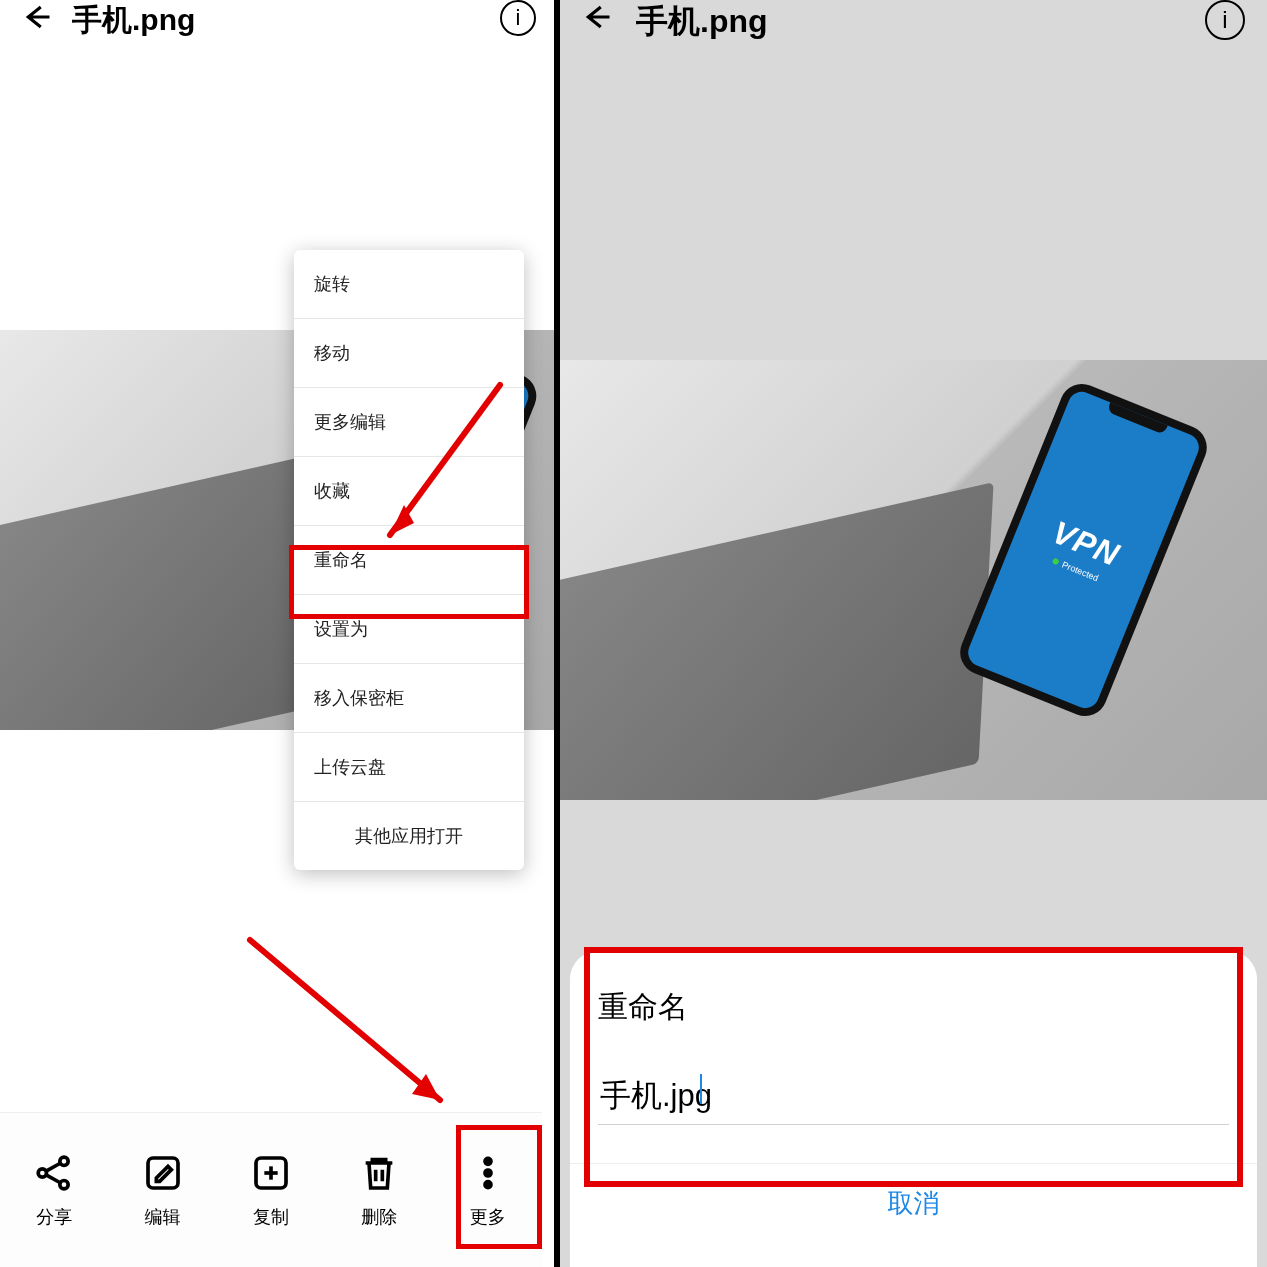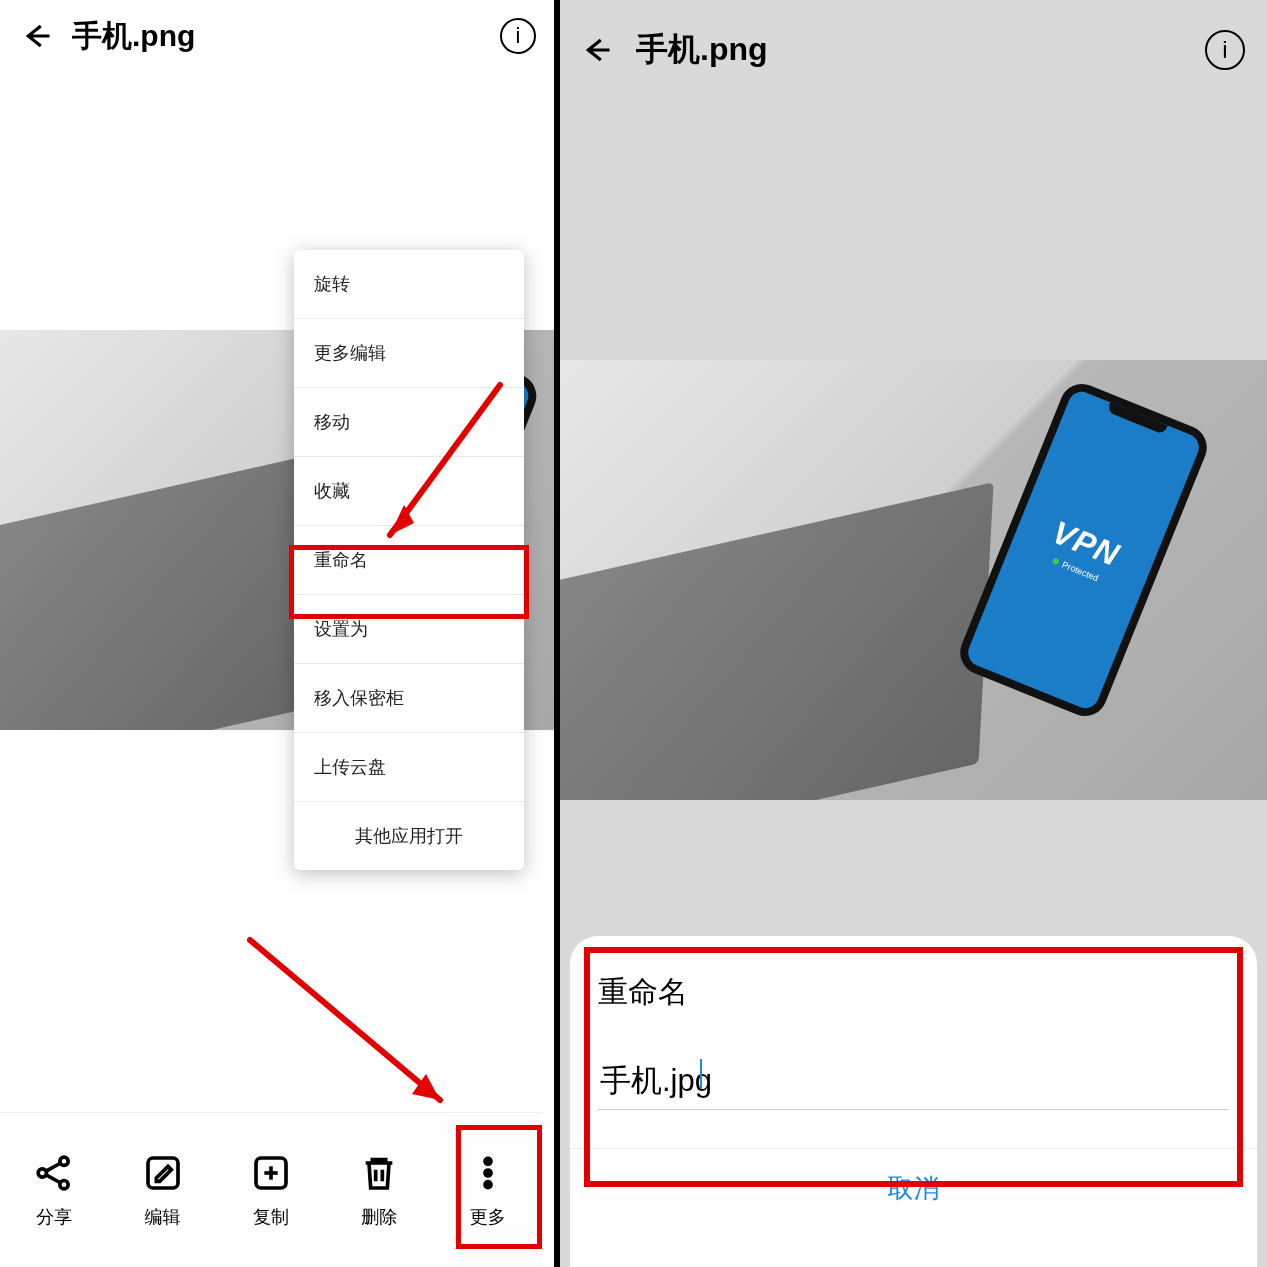--- a/index.html
+++ b/index.html
@@ -4,21 +4,21 @@
 <style>
   * { box-sizing: border-box; margin: 0; padding: 0; }
   html, body { width: 1267px; height: 1267px; font-family: "PingFang SC", "Microsoft YaHei", sans-serif; background: #000; }
   .wrap { display: flex; width: 1267px; height: 1267px; }
   .pane { position: relative; height: 100%; background: #fff; overflow: hidden; }
   .pane.left { width: 554px; }
   .divider { width: 6px; height: 100%; background: #000; }
   .pane.right { flex: 1; background: #d9d9d9; }
 
   
-  .topbar { position: relative; height: 72px; display: flex; align-items: center; padding: 0 20px; }
+  .topbar { position: relative; height: 72px; display: flex; padding: 0 20px; }
   .pane.right .topbar { height: 100px; }
   .back { width: 34px; height: 34px; display: flex; align-items: center; justify-content: center; }
   .back svg { width: 30px; height: 30px; stroke: #000; stroke-width: 2.5; fill: none; }
   .title { font-size: 30px; font-weight: 600; margin-left: 18px; color: #000; }
   .pane.right .title { font-size: 32px; margin-left: 22px; }
   .info { position: absolute; right: 18px; width: 36px; height: 36px; border: 2.5px solid #000; border-radius: 50%; display: flex; align-items: center; justify-content: center; font-size: 22px; font-weight: 500; }
   .pane.right .info { right: 22px; width: 40px; height: 40px; font-size: 24px; }
 
   
   .photo { position: absolute; left: 0; right: 0; background: #999; overflow: hidden; }
@@ -55,21 +55,21 @@
   .tool .lbl { font-size: 18px; color: #000; }
   .hl-more { position: absolute; bottom: 18px; right: 12px; width: 86px; height: 124px; border: 5px solid #e30000; z-index: 20; pointer-events: none; }
 
   
   .dialog { position: absolute; bottom: 0; left: 10px; right: 10px; background: #fff; border-radius: 28px 28px 0 0; padding: 36px 28px 20px; z-index: 10; }
   .dialog-title { font-size: 30px; font-weight: 500; color: #000; margin-bottom: 44px; }
   .dialog-input { width: 100%; border: none; border-bottom: 1.5px solid #d0d0d0; font-size: 31px; padding: 6px 2px 10px; outline: none; color: #000; background: transparent; }
   .dialog-input::after { content: ""; }
   .input-wrap { position: relative; margin-bottom: 38px; }
   .cursor { position: absolute; left: 102px; top: 2px; width: 2px; height: 30px; background: #1e88e5; }
-  .dialog-btns { display: flex; border-top: 1px solid #eee; margin: 15px -28px; }
+  .dialog-btns { display: flex; border-top: 1px solid #eee; margin: 0 -28px; }
   .dialog-btn { flex: 1; text-align: center; padding: 22px 0 26px; font-size: 26px; color: #1e88e5; position: relative; }
   .dialog-btn + .dialog-btn::before { content: ""; position: absolute; left: 0; top: 18px; bottom: 18px; width: 1px; background: #e0e0e0; }
   .hl-dialog { position: absolute; bottom: 80px; left: 24px; right: 24px; height: 240px; border: 6px solid #e30000; z-index: 20; pointer-events: none; }
 </style>
 </head>
 <body>
 
 <div class="wrap">
 
   <div class="pane left">
@@ -90,22 +90,22 @@
           <div class="notch"></div>
           <div class="screen">
             <div class="vpn">VPN</div>
             <div class="sub">Protected</div>
           </div>
         </div>
     </div>
 
     <div class="menu">
       <div class="menu-item">旋转</div>
+      <div class="menu-item">移动</div>
       <div class="menu-item">更多编辑</div>
-      <div class="menu-item">移动</div>
       <div class="menu-item">收藏</div>
       <div class="menu-item">重命名</div>
       <div class="menu-item">设置为</div>
       <div class="menu-item">移入保密柜</div>
       <div class="menu-item">上传云盘</div>
       <div class="menu-item">其他应用打开</div>
     </div>
 
     <div class="hl-rename"></div>
 

